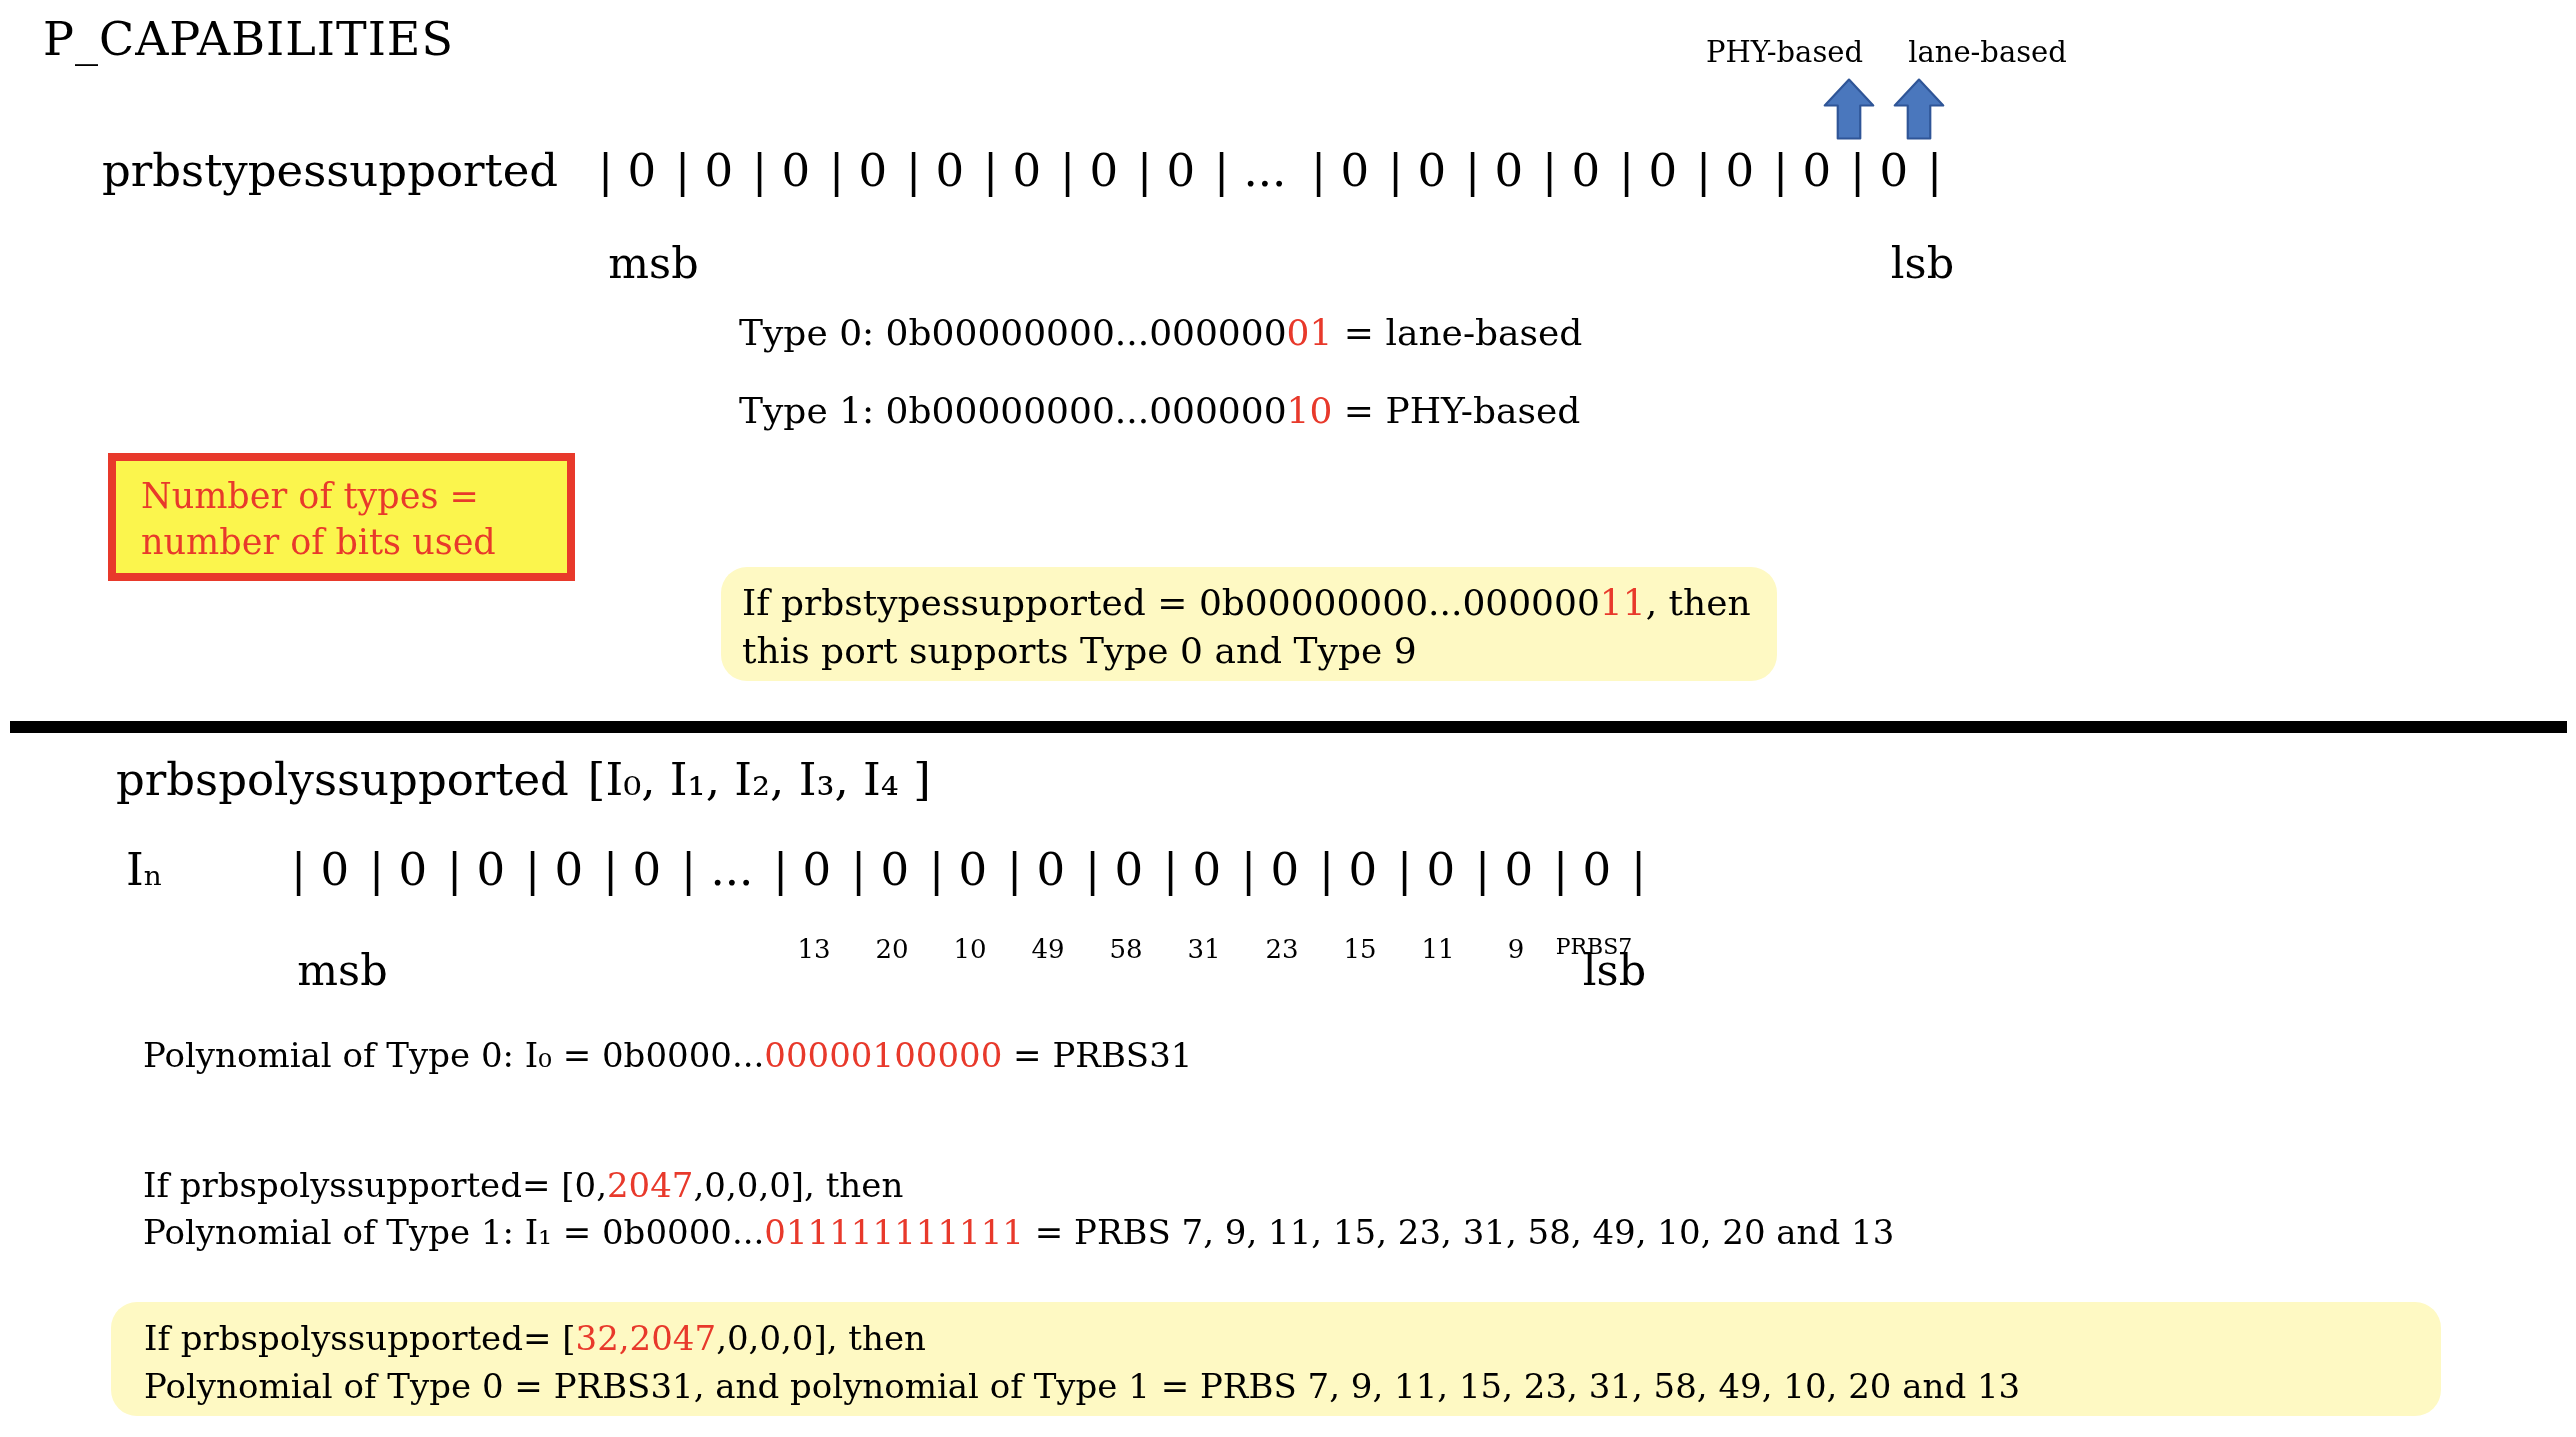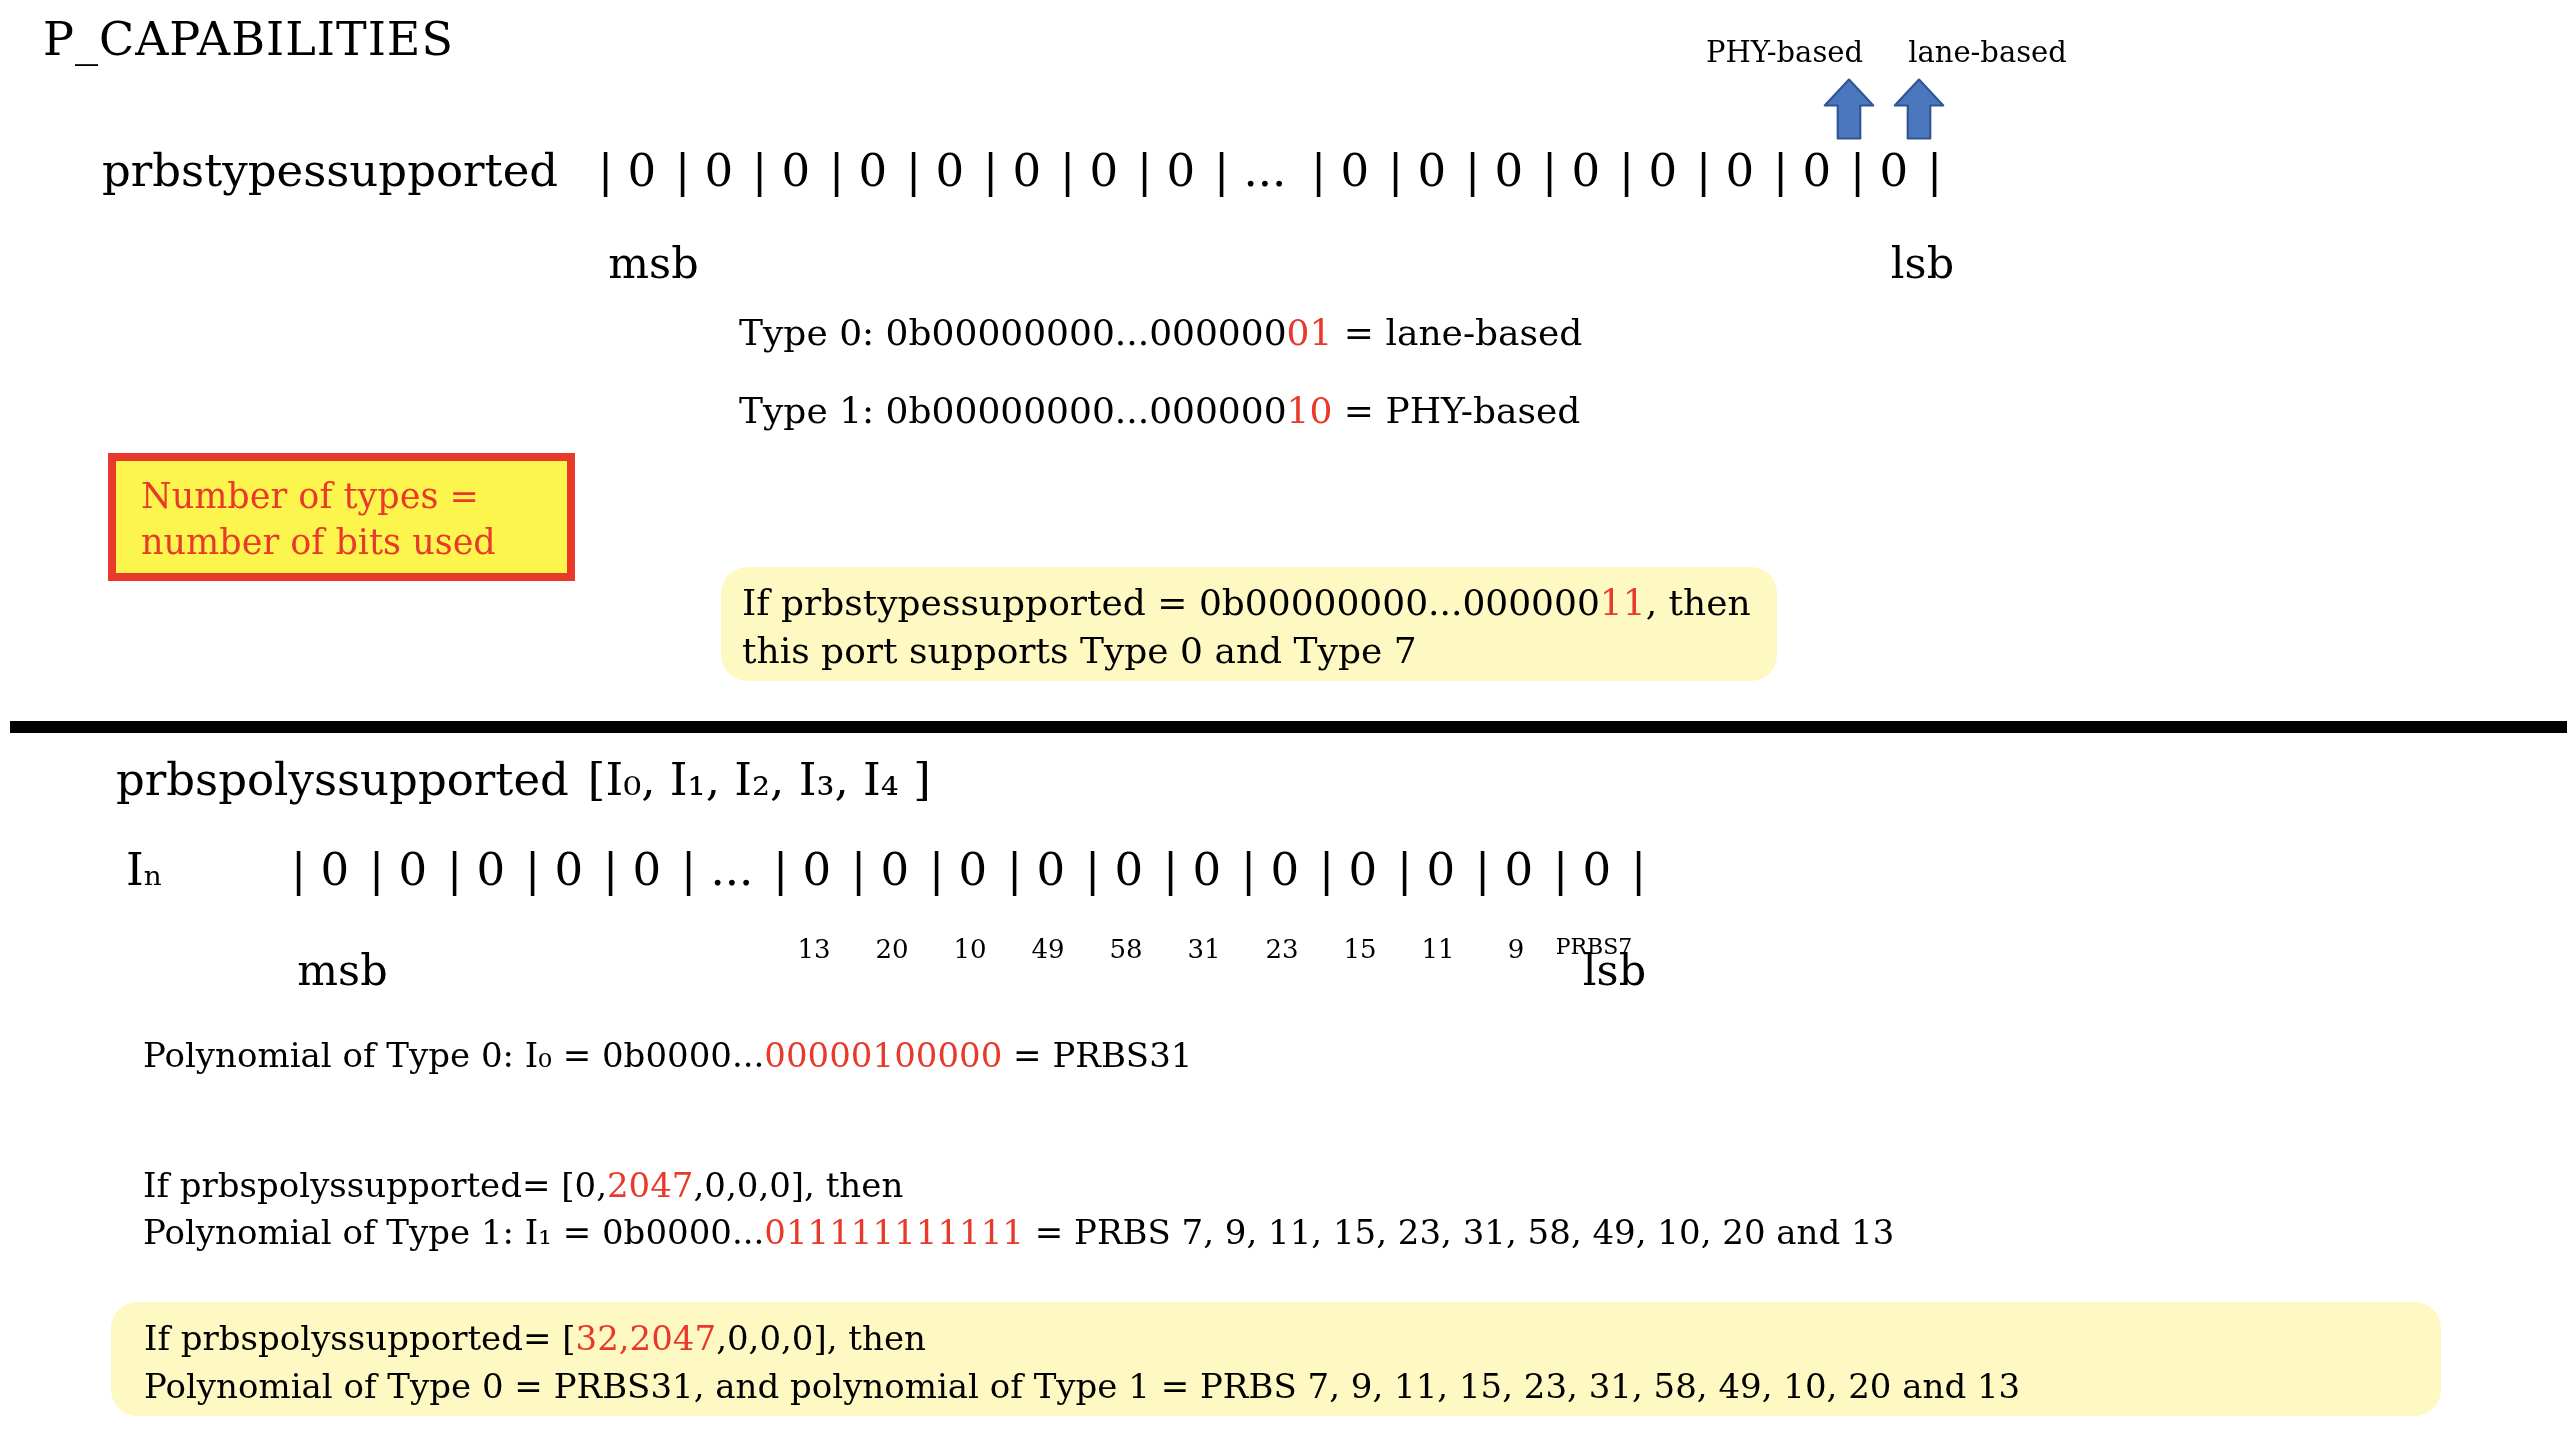--- a/index.html
+++ b/index.html
@@ -115,21 +115,21 @@
 
   <div class="abs note-box">
     <div>Number of types =</div>
     <div>number of bits used</div>
   </div>
 
   <div class="abs ybox ybox1">
     <div>
       <span class="seg">If prbstypessupported = 0b00000000...000000</span><span class="seg red">11</span><span class="seg">, then</span>
     </div>
-    <div>this port supports Type 0 and Type 7</div>
+    <div>this port supports Type 0 and Type 9</div>
   </div>
 
   <div class="abs divider"></div>
 
   <div class="abs header2">
     <span>prbspolyssupported</span><span class="indices">[I₀, I₁, I₂, I₃, I₄ ]</span>
   </div>
 
   <div class="abs bitfont in-label">Iₙ</div>
   <div class="abs bitfont bits bits2">

